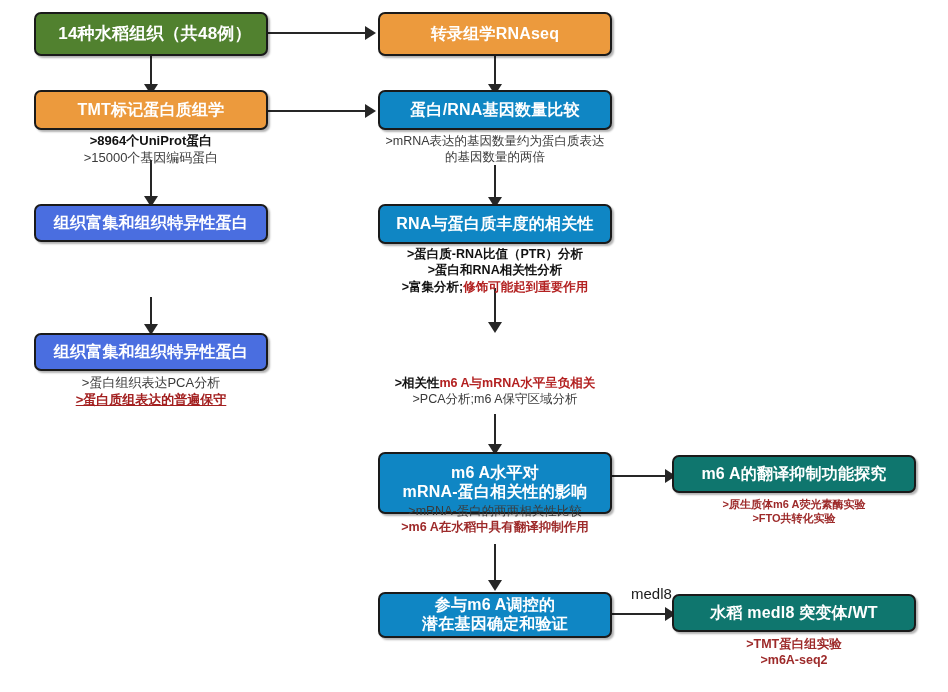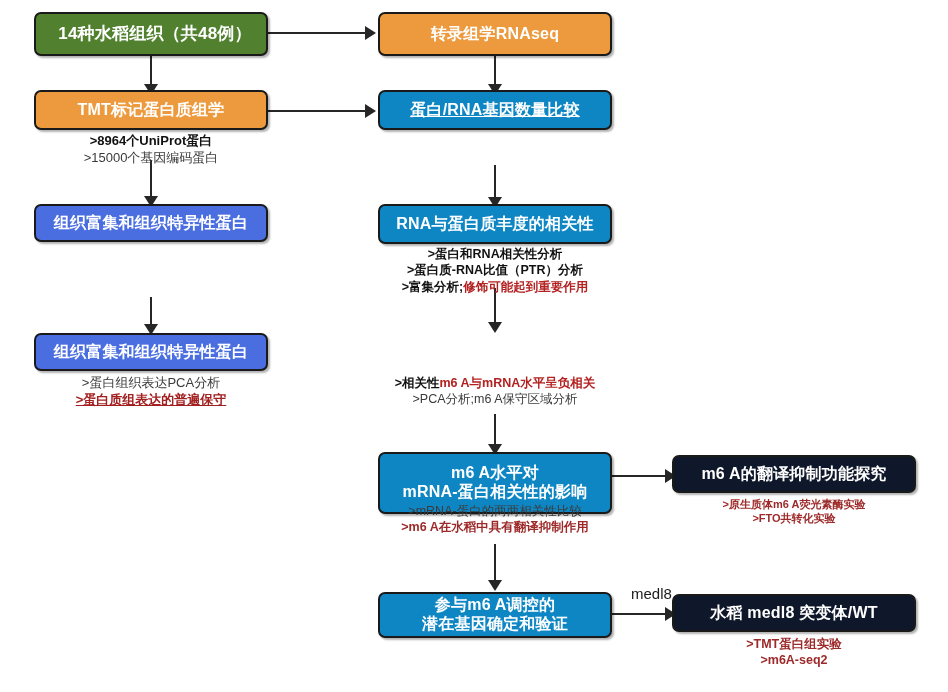--- a/index.html
+++ b/index.html
@@ -25,21 +25,21 @@
     text-align:center;
     line-height:1.18;
     letter-spacing:.2px;
     box-shadow:2px 2px 2px rgba(0,0,0,.30);
   }
   .node .nlabel{display:block;width:100%;}
   .green {background:#51812f;padding-left:8px;}
   .orange{background:#ec9a3d;text-align:center;}
   .cyan  {background:#0f86c4;}
   .peri  {background:#4a6ee0;}
-  .gray  {background:#0f172a;}
+  .gray  {background:#0f766e;}
 
   
   .note{
     position:absolute;
     text-align:center;
     color:#3b3b3b;
     line-height:1.30;
     white-space:nowrap;
   }
   .note .ln{display:block;}
@@ -132,30 +132,34 @@
   </div>
   <div class="note" style="left:34px;top:375px;width:234px;font-size:13px;">
     <span class="ln">&gt;蛋白组织表达PCA分析</span>
     <span class="ln redu">&gt;蛋白质组表达的普遍保守</span>
   </div>
 
   <div class="node orange" style="left:378px;top:12px;width:234px;height:44px;font-size:16px;">
     <span class="nlabel">转录组学RNAseq</span>
   </div>
 
-  <div class="node cyan" style="left:378px;top:90px;width:234px;height:40px;font-size:16px;text-decoration:underline;">
+  <div class="node cyan" style="left:378px;top:90px;width:234px;height:40px;font-size:16px;">
     <span class="nlabel">蛋白/RNA基因数量比较</span>
+  </div>
+  <div class="note" style="left:378px;top:133px;width:234px;font-size:12.5px;">
+    <span class="ln">&gt;mRNA表达的基因数量约为蛋白质表达</span>
+    <span class="ln">的基因数量的两倍</span>
   </div>
 
   <div class="node cyan" style="left:378px;top:204px;width:234px;height:40px;font-size:16px;">
     <span class="nlabel">RNA与蛋白质丰度的相关性</span>
   </div>
   <div class="note" style="left:378px;top:246px;width:234px;font-size:12.5px;">
+    <span class="ln b">&gt;蛋白质-RNA比值（PTR）分析</span>
     <span class="ln b">&gt;蛋白和RNA相关性分析</span>
-    <span class="ln b">&gt;蛋白质-RNA比值（PTR）分析</span>
     <span class="ln">
       <span class="b">&gt;富集分析;</span><span class="red">修饰可能起到重要作用</span>
     </span>
   </div>
 
   <div class="note" style="left:378px;top:375px;width:234px;font-size:12.5px;">
     <span class="ln">
       <span class="b">&gt;相关性</span><span class="red">m6 A与mRNA水平呈负相关</span>
     </span>
     <span class="ln">&gt;PCA分析;m6 A保守区域分析</span>

